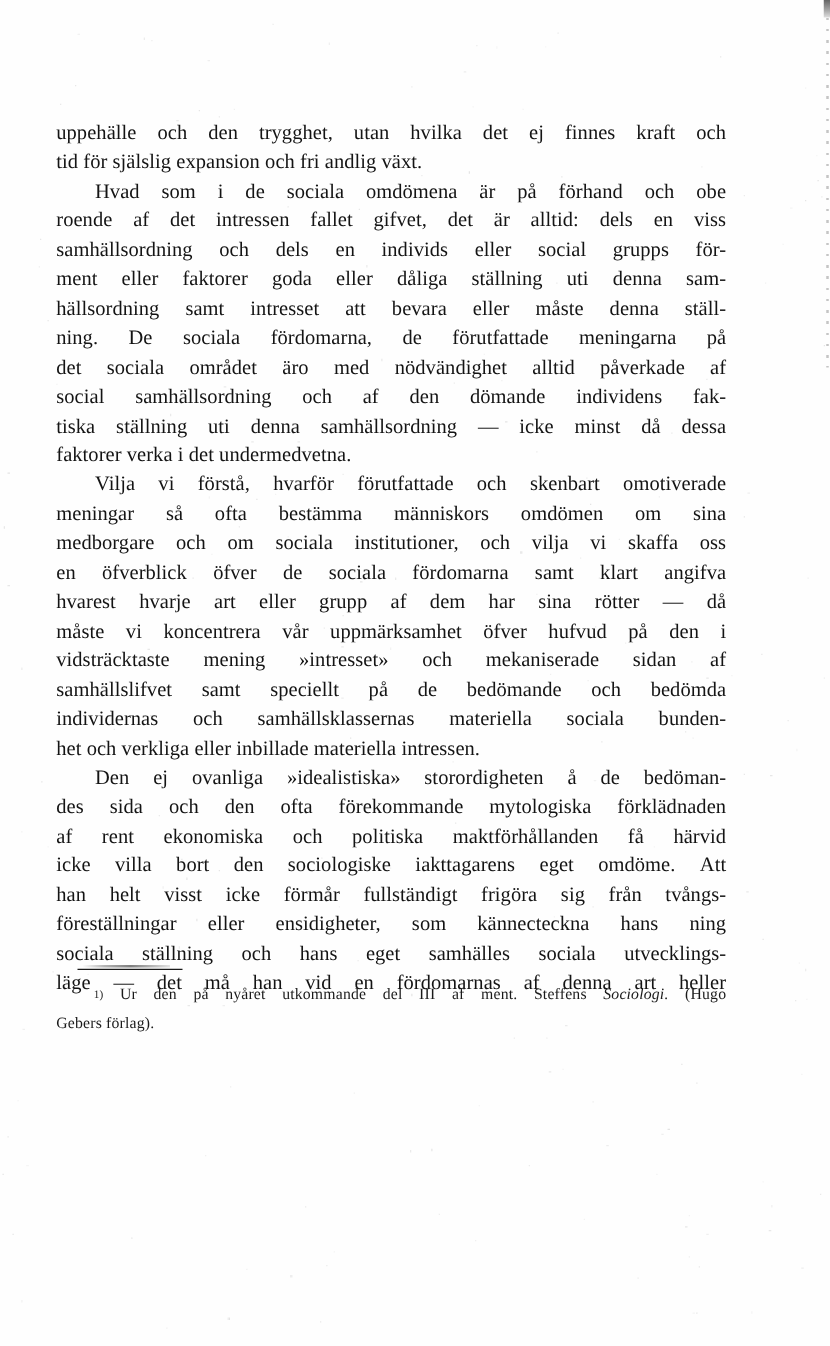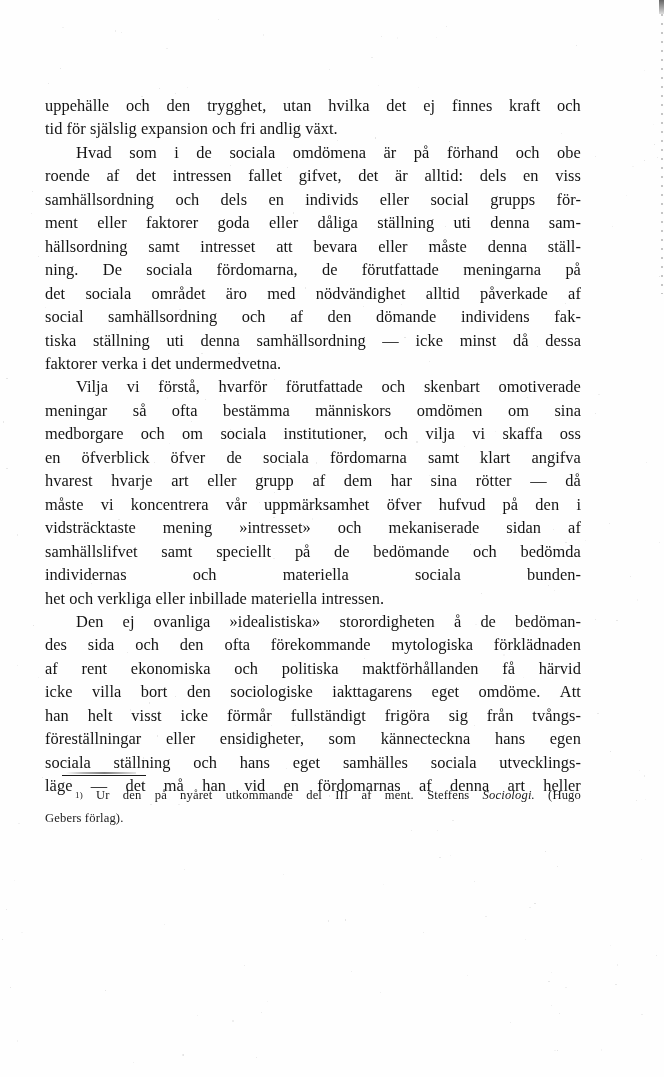--- a/index.html
+++ b/index.html
@@ -616,20 +616,21 @@
         <span>speciellt</span>
         <span>på</span>
         <span>de</span>
         <span>bedömande</span>
         <span>och</span>
         <span>bedömda</span>
       </div>
       <div class="tline j">
         <span>individernas</span>
         <span>och</span>
+        <span>samhällsklassernas</span>
         <span>materiella</span>
         <span>sociala</span>
         <span>bunden-</span>
       </div>
       <div class="tline last">het och verkliga eller inbillade materiella intressen.</div>
       <div class="tline j indent">
         <span>Den</span>
         <span>ej</span>
         <span>ovanliga</span>
         <span>»idealistiska»</span>
@@ -681,21 +682,21 @@
         <span>från</span>
         <span>tvångs-</span>
       </div>
       <div class="tline j">
         <span>föreställningar</span>
         <span>eller</span>
         <span>ensidigheter,</span>
         <span>som</span>
         <span>kännecteckna</span>
         <span>hans</span>
-        <span>egen</span>
+        <span>ning</span>
       </div>
       <div class="tline j">
         <span>sociala</span>
         <span>ställning</span>
         <span>och</span>
         <span>hans</span>
         <span>eget</span>
         <span>samhälles</span>
         <span>sociala</span>
         <span>utvecklings-</span>

